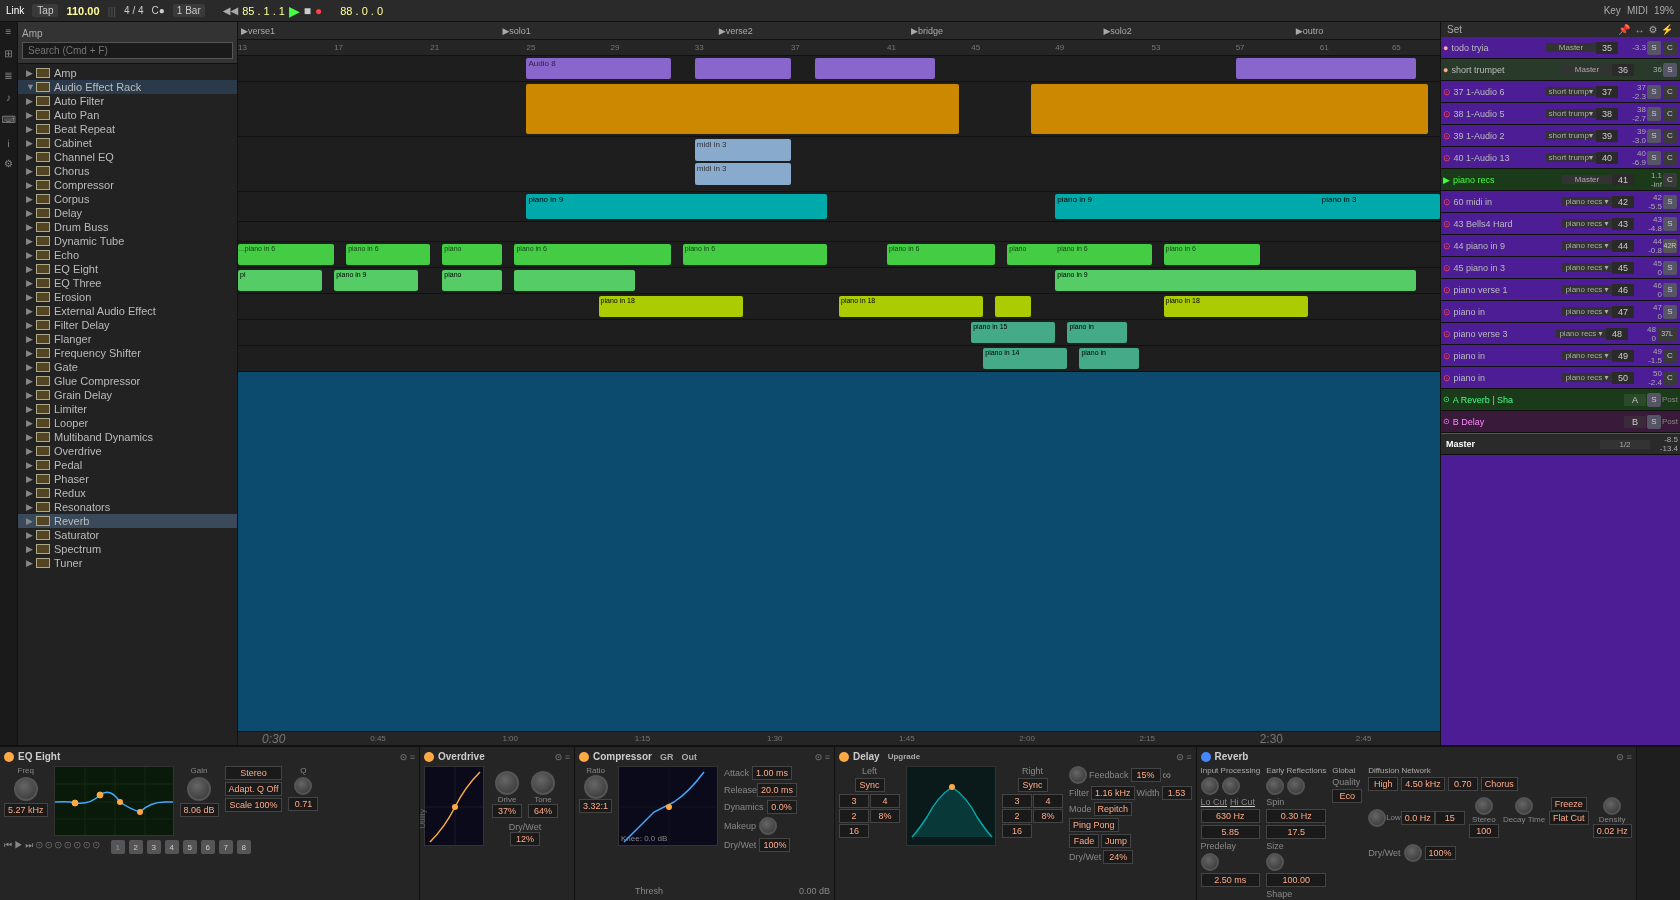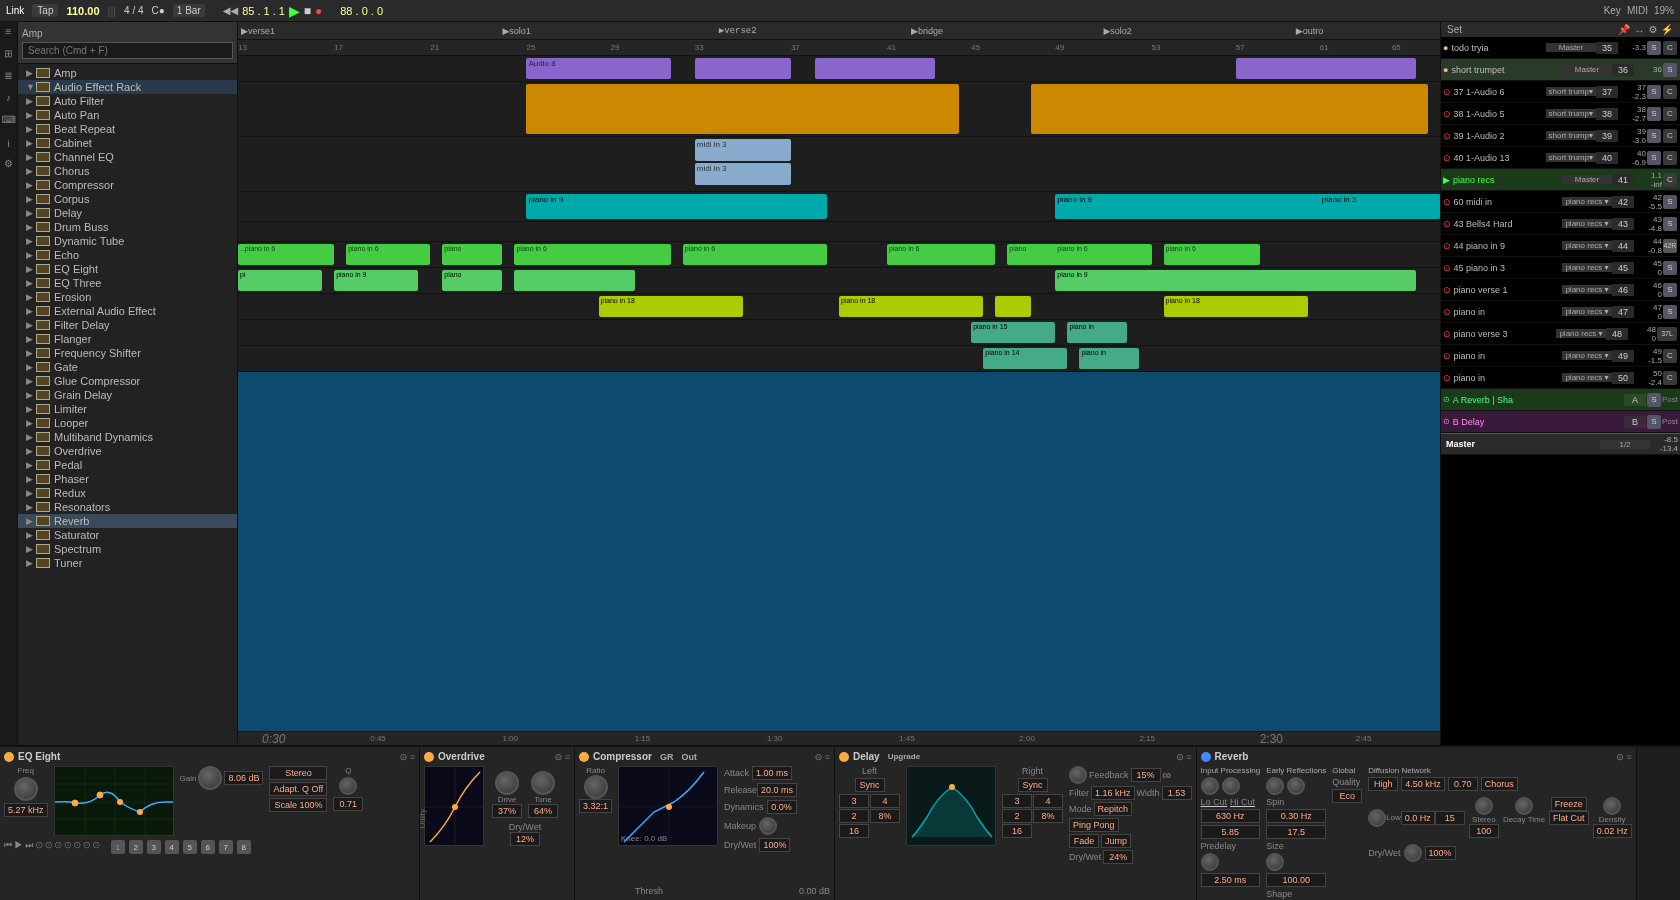--- a/index.html
+++ b/index.html
@@ -34,21 +34,21 @@
     .browser-item.highlighted { background: #2a3a4a; }
     .browser-arrow { width: 10px; font-size: 9px; color: #888; }
     .browser-icon { width: 14px; height: 10px; border: 1px solid #666; margin-right: 4px; display: inline-block; }
     .browser-icon.yellow { border-color: #aa8; background: #554422; }
 
     
     #arrangement { flex: 1; background: #0c4a6e; overflow: hidden; position: relative; }
     .track-row { height: 28px; display: flex; border-bottom: 1px solid #111; }
 
     
-    #mixer { width: 240px; background: #000000; border-left: 1px solid #111; overflow-y: auto; }
+    #mixer { width: 240px; background: #4c1d95; border-left: 1px solid #111; overflow-y: auto; }
     .mixer-header { background: #2a2a2a; padding: 2px 6px; font-size: 10px; color: #aaa; display: flex; align-items: center; gap: 4px; }
     .mixer-track { display: flex; align-items: center; padding: 1px 2px; border-bottom: 1px solid #111; height: 22px; font-size: 9px; }
     .mixer-track-name { flex: 1; color: #bbb; overflow: hidden; text-overflow: ellipsis; white-space: nowrap; padding: 0 3px; }
     .mixer-route { background: #333; color: #aaa; font-size: 8px; padding: 0 3px; min-width: 50px; text-align: center; }
     .mixer-num { background: #2a2a2a; color: #ccc; width: 22px; text-align: center; font-size: 9px; padding: 1px; }
     .mixer-vol { color: #aaa; font-size: 8px; width: 28px; text-align: right; }
     .track-btn { width: 14px; height: 14px; border-radius: 2px; display: inline-flex; align-items: center; justify-content: center; font-size: 8px; cursor: pointer; color: #ccc; background: #3a3a3a; margin: 0 1px; }
     .track-btn.s { background: #556; }
     .orange-dot { color: #fa8; }
 
@@ -308,21 +308,21 @@
         </div>
       </div>
 
   </div>
 
   <div id="arrangement">
 
     <div style="height:18px;background:#2a2a2a;display:flex;align-items:center;position:relative;border-bottom:1px solid #111;">
       <div style="position:absolute;left:3px;font-size:9px;color:#aaa;">▶verse1</div>
       <div style="position:absolute;left:22%;font-size:9px;color:#aaa;">▶solo1</div>
-      <div style="position:absolute;left:40%;font-size:9px;color:#aaa;font-family:Liberation Mono, monospace;">▶verse2</div>
+      <div style="position:absolute;left:40%;font-size:9px;color:#aaa;">▶verse2</div>
       <div style="position:absolute;left:56%;font-size:9px;color:#aaa;">▶bridge</div>
       <div style="position:absolute;left:72%;font-size:9px;color:#aaa;">▶solo2</div>
       <div style="position:absolute;left:88%;font-size:9px;color:#aaa;">▶outro</div>
     </div>
 
     <div style="height:16px;background:#252525;display:flex;align-items:center;position:relative;border-bottom:1px solid #111;">
       <div style="position:absolute;left:0%;font-size:8px;color:#777;">13</div>
       <div style="position:absolute;left:8%;font-size:8px;color:#777;">17</div>
       <div style="position:absolute;left:16%;font-size:8px;color:#777;">21</div>
       <div style="position:absolute;left:24%;font-size:8px;color:#777;">25</div>
@@ -656,21 +656,21 @@
 
           <path class="eq-curve" d="M0,35 Q15,34 20,36 Q35,38 45,28 Q55,20 65,35 Q75,42 85,45 Q95,35 110,35 L120,35"></path>
 
           <circle class="eq-point" cx="20" cy="36" r="3"></circle>
           <circle class="eq-point" cx="45" cy="28" r="3"></circle>
           <circle cx="65" cy="35" r="3" fill="#fa4"></circle>
           <circle cx="85" cy="45" r="3" fill="#fa4"></circle>
         </svg>
       </div>
 
-      <div style="display:flex;flex-direction:row;align-items:center;gap:2px;">
+      <div style="display:flex;flex-direction:column;align-items:center;gap:2px;">
         <span class="knob-label">Gain</span>
         <div class="knob"></div>
         <span class="device-val">8.06 dB</span>
       </div>
 
       <div style="display:flex;flex-direction:column;gap:2px;font-size:8px;">
         <span class="device-val" style="min-width:50px;">Stereo</span>
         <span class="device-val">Adapt. Q Off</span>
         <span class="device-val">Scale 100%</span>
       </div>

